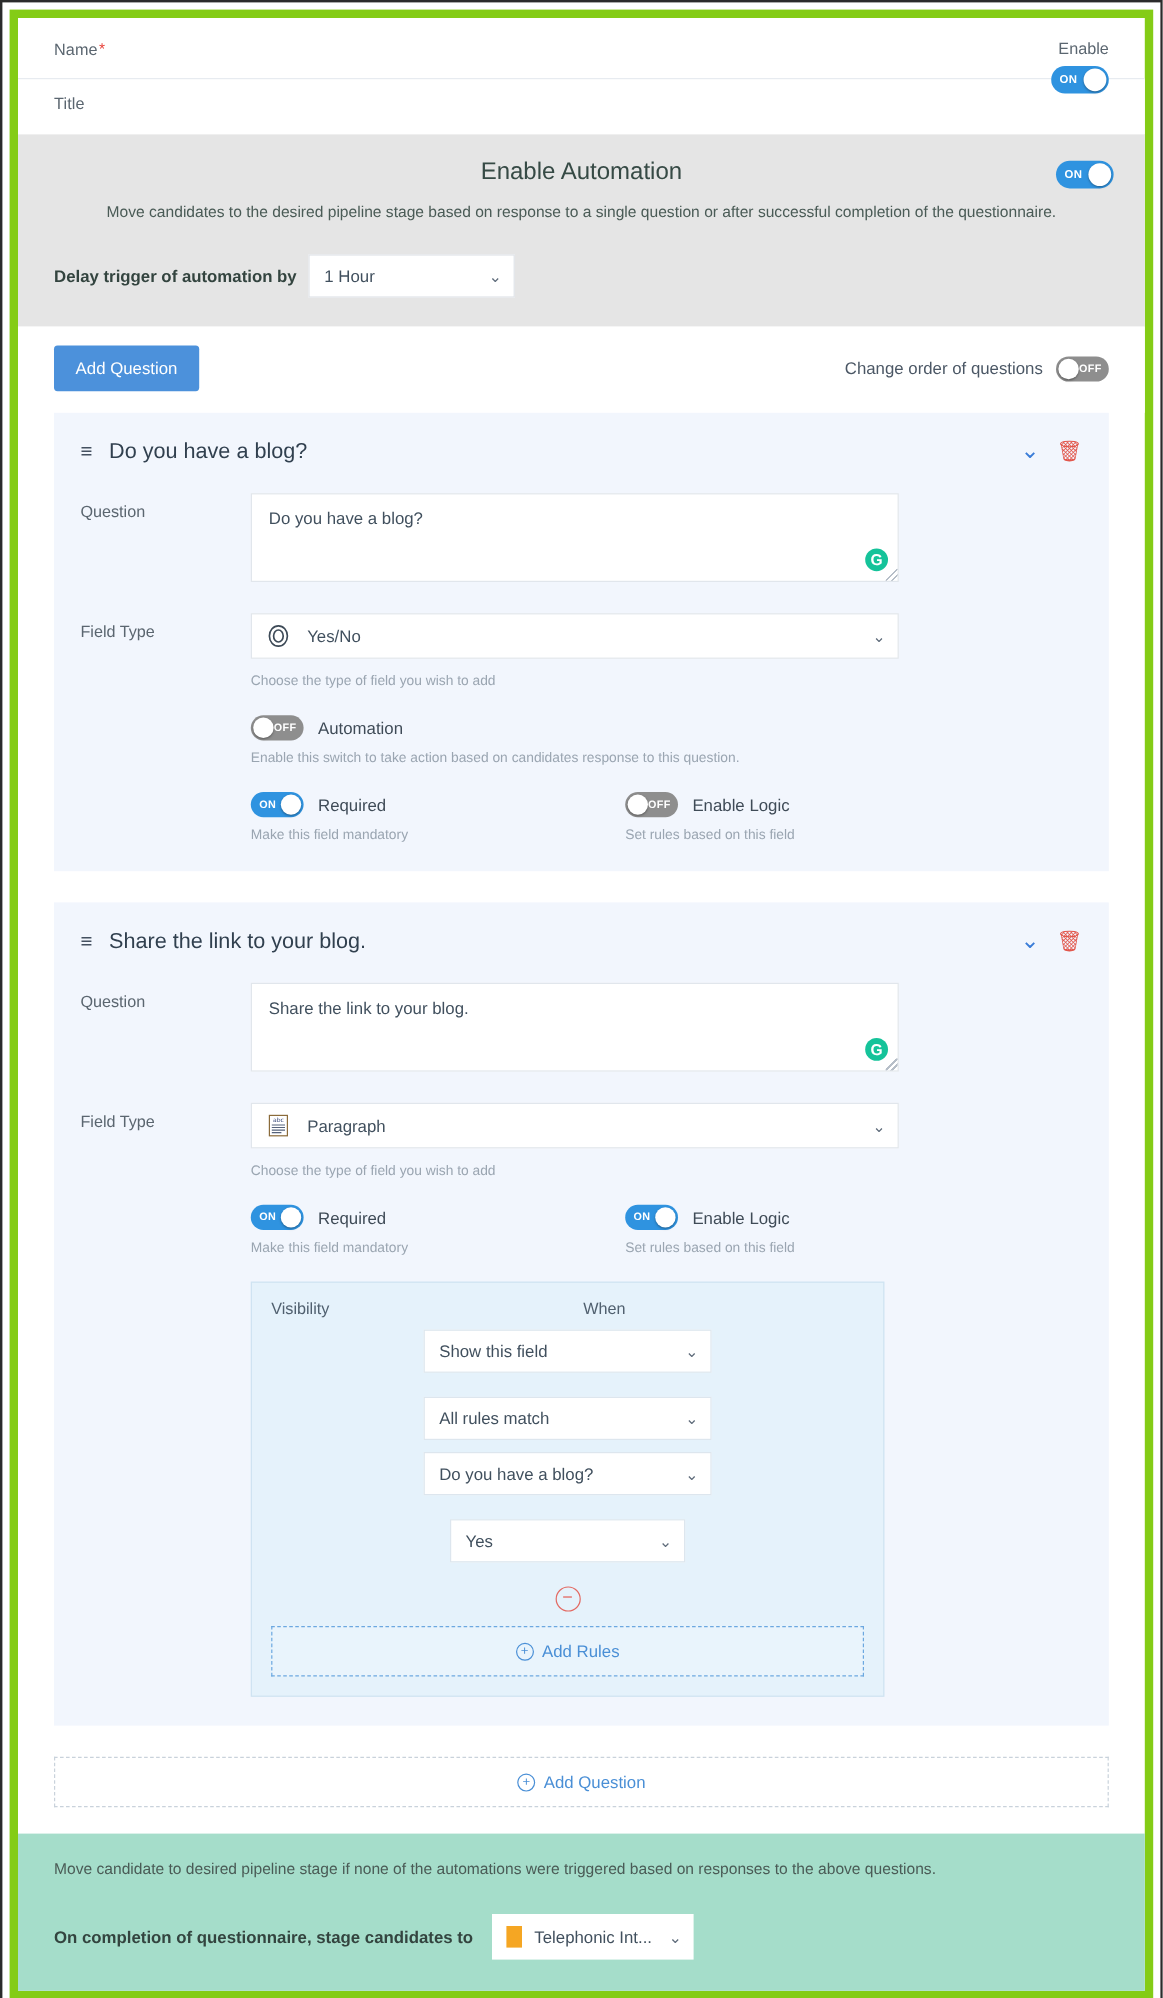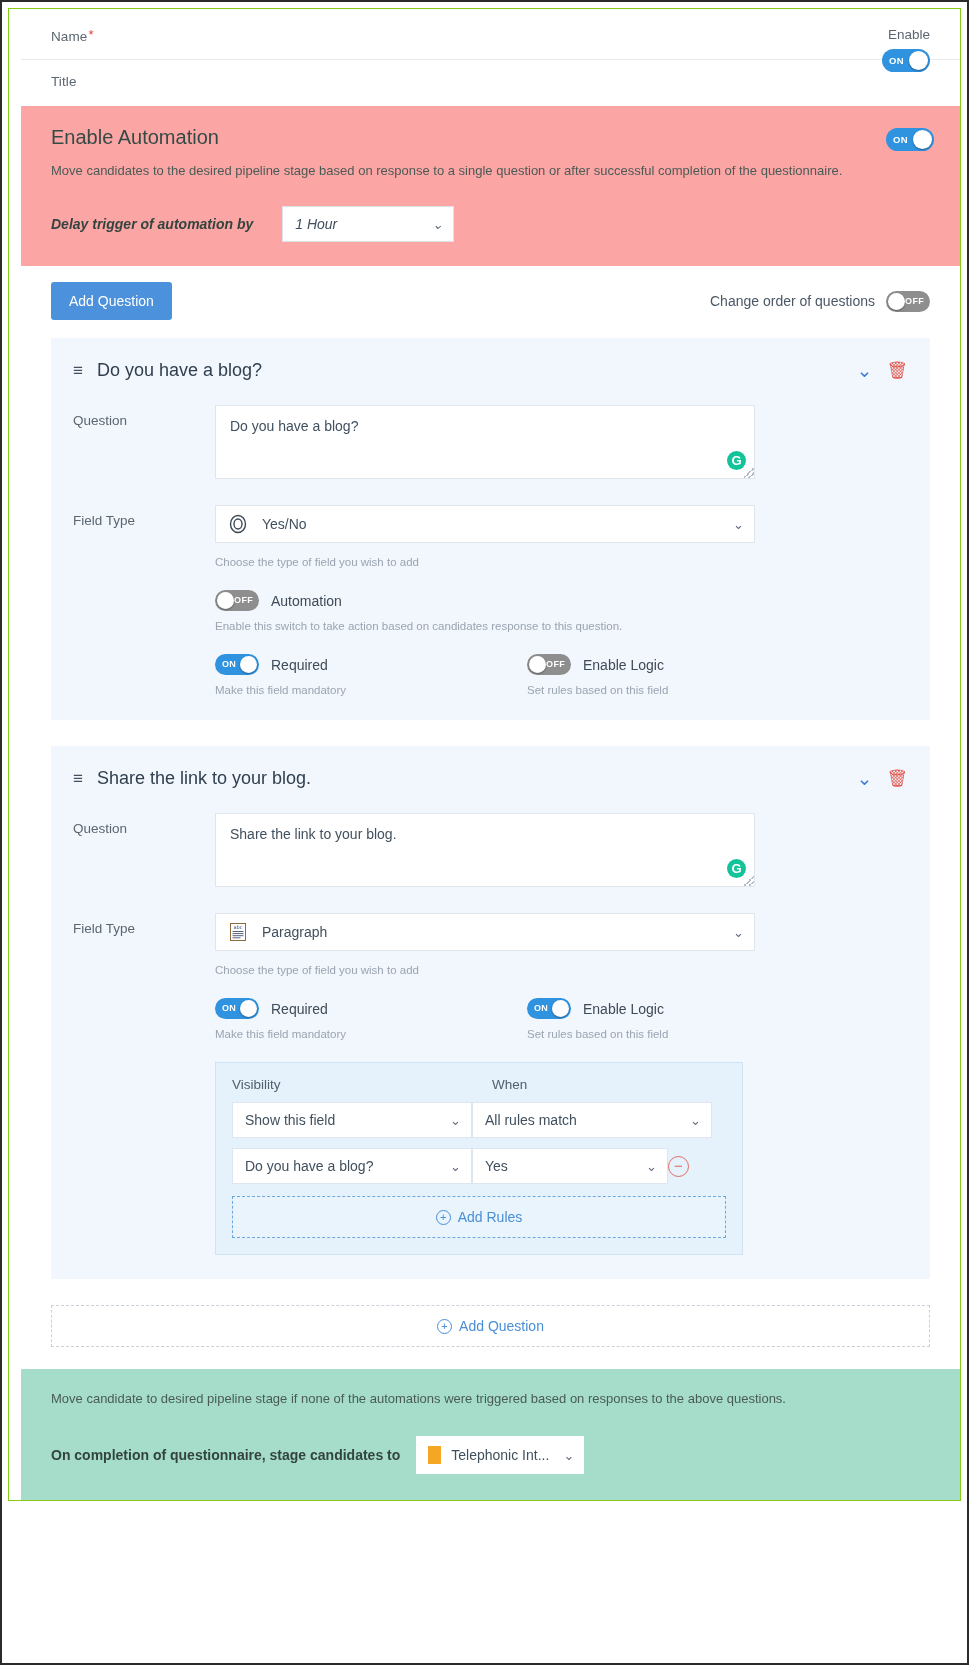--- a/index.html
+++ b/index.html
@@ -9,21 +9,21 @@
     font-family: "Liberation Sans", sans-serif;
     color: #3d4a57;
   }
   .page {
     width: 969px;
     min-height: 1665px;
     background: #ffffff;
     border: 2px solid #2b2b2b;
     padding: 6px;
   }
-  .inner { border: 1px solid #84cc16; padding-left: 12px; }
+  .inner { border: 7px solid #84cc16; }
 
   
   .hdr-name-row {
     padding: 18px 30px 14px 30px;
     border-bottom: 1px solid #e7ebf0;
     position: relative;
   }
   .lbl-small {
     font-size: 13.5px;
     color: #5b6670;
@@ -82,41 +82,41 @@
   }
   .tg.on  .txt { left: 7px; }
   .tg.off .txt { right: 6px; }
 
   .tg.sm { width: 44px; height: 21px; }
   .tg.sm .knob { width: 17px; height: 17px; }
   .tg.sm .txt { height: 21px; line-height: 21px; font-size: 9px; }
 
   
   .automation {
-    background: #fca5a5;
+    background: #e5e5e5;
     padding: 20px 30px 24px 30px;
     position: relative;
+    text-align: center;
   }
   .automation h2 {
     font-size: 20px;
     font-weight: 400;
     color: #364a45;
   }
   .automation .desc {
     margin-top: 14px;
     font-size: 13px;
     color: #4a5b56;
   }
   .automation .toggle-wrap { position: absolute; right: 26px; top: 22px; }
   .delay-row {
     margin-top: 28px;
     display: flex;
     align-items: center;
-    gap: 29px;
-    font-style: italic;
+    gap: 10px;
   }
   .delay-lbl { font-size: 14px; font-weight: bold; color: #33443f; }
 
   .sel {
     background: #fdfdfd;
     border: 1px solid #dfe3e8;
     height: 36px;
     display: flex;
     align-items: center;
     padding: 0 10px 0 12px;
@@ -272,22 +272,24 @@
     width: 528px;
     background: #e5f2fb;
     border: 1px solid #cfe3f2;
     padding: 14px 16px 16px 16px;
   }
   .logic-head { display: flex; gap: 20px; }
   .logic-head div { font-size: 13.5px; color: #50606f; }
   .lh1 { width: 240px; }
   .rule-row {
     display: flex;
+    gap: 20px;
     align-items: center;
     margin-top: 10px;
+    flex-direction: column;
   }
   .sel-logic {
     width: 240px;
     height: 36px;
     background: #fff;
     border: 1px solid #dde6ee;
   }
   .sel-logic.w2 { width: 196px; }
   .remove-rule {
     width: 21px; height: 21px;

